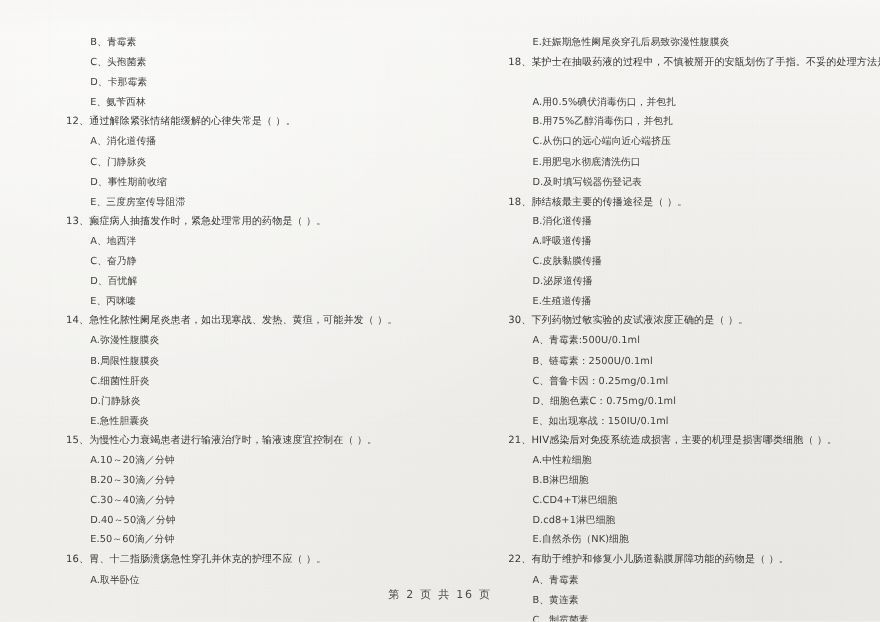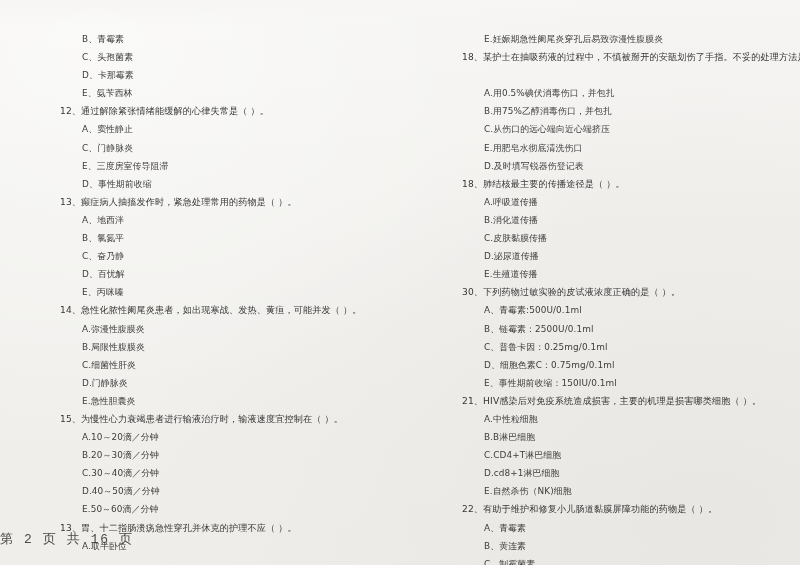--- a/index.html
+++ b/index.html
@@ -62,25 +62,24 @@
 
   .wide-stem { white-space: nowrap; }
 
   .blank-line { height: 18.1px; }
 
   .footer {
     position: absolute;
     left: 0;
     right: 0;
     bottom: 17px;
-    text-align: left;
-    font-size: 13px;
+    text-align: center;
+    font-size: 10px;
     color: #4a4a4a;
     letter-spacing: 1.6px;
-    font-family: Liberation Mono, monospace;
   }
 
   
   .grain {
     position: absolute;
     inset: 0;
     pointer-events: none;
     opacity: 0.30;
     background-image:
       repeating-linear-gradient(0deg, rgba(0,0,0,0.022) 0px, rgba(0,0,0,0) 1px, rgba(0,0,0,0) 3px),
@@ -103,30 +102,29 @@
 
   <div class="col col-left">
 
     <div class="opt lead">B、青霉素</div>
     <div class="opt lead">C、头孢菌素</div>
     <div class="opt lead">D、卡那霉素</div>
     <div class="opt lead">E、氨苄西林</div>
 
     <div class="q-block">
       <div class="q-stem">12、通过解除紧张情绪能缓解的心律失常是（      ）。</div>
-      <div class="opt">A、窦性静止</div>
+      <div class="opt">A、消化道传播</div>
       <div class="opt">C、门静脉炎</div>
+      <div class="opt">D、事性期前收缩</div>
       <div class="opt">E、三度房室传导阻滞</div>
-      <div class="opt">D、事性期前收缩</div>
     </div>
 
     <div class="q-block">
       <div class="q-stem">13、癫症病人抽搐发作时，紧急处理常用的药物是（      ）。</div>
       <div class="opt">A、地西泮</div>
-      <div class="opt">B、氯氮平</div>
       <div class="opt">C、奋乃静</div>
       <div class="opt">D、百忧解</div>
       <div class="opt">E、丙咪嗪</div>
     </div>
 
     <div class="q-block">
       <div class="q-stem">14、急性化脓性阑尾炎患者，如出现寒战、发热、黄疸，可能并发（      ）。</div>
       <div class="opt">A.弥漫性腹膜炎</div>
       <div class="opt">B.局限性腹膜炎</div>
       <div class="opt">C.细菌性肝炎</div>
@@ -137,21 +135,21 @@
     <div class="q-block">
       <div class="q-stem">15、为慢性心力衰竭患者进行输液治疗时，输液速度宜控制在（      ）。</div>
       <div class="opt">A.10～20滴／分钟</div>
       <div class="opt">B.20～30滴／分钟</div>
       <div class="opt">C.30～40滴／分钟</div>
       <div class="opt">D.40～50滴／分钟</div>
       <div class="opt">E.50～60滴／分钟</div>
     </div>
 
     <div class="q-block">
-      <div class="q-stem">13、胃、十二指肠溃疡急性穿孔并休克的护理不应（      ）。</div>
+      <div class="q-stem">16、胃、十二指肠溃疡急性穿孔并休克的护理不应（      ）。</div>
       <div class="opt">A.取半卧位</div>
 
     </div>
 
   </div>
 
   <div class="col col-right">
 
     <div class="opt lead">E.妊娠期急性阑尾炎穿孔后易致弥漫性腹膜炎</div>
 
@@ -160,34 +158,34 @@
       <div class="blank-line"></div>
       <div class="opt">A.用0.5%碘伏消毒伤口，并包扎</div>
       <div class="opt">B.用75%乙醇消毒伤口，并包扎</div>
       <div class="opt">C.从伤口的远心端向近心端挤压</div>
       <div class="opt">E.用肥皂水彻底清洗伤口</div>
       <div class="opt">D.及时填写锐器伤登记表</div>
     </div>
 
     <div class="q-block">
       <div class="q-stem">18、肺结核最主要的传播途径是（      ）。</div>
+      <div class="opt">B.消化道传播</div>
       <div class="opt">A.呼吸道传播</div>
-      <div class="opt">B.消化道传播</div>
       <div class="opt">C.皮肤黏膜传播</div>
       <div class="opt">D.泌尿道传播</div>
       <div class="opt">E.生殖道传播</div>
     </div>
 
     <div class="q-block">
       <div class="q-stem">30、下列药物过敏实验的皮试液浓度正确的是（      ）。</div>
       <div class="opt">A、青霉素:500U/0.1ml</div>
       <div class="opt">B、链霉素：2500U/0.1ml</div>
       <div class="opt">C、普鲁卡因：0.25mg/0.1ml</div>
       <div class="opt">D、细胞色素C：0.75mg/0.1ml</div>
-      <div class="opt">E、事性期前收缩：150IU/0.1ml</div>
+      <div class="opt">E、如出现寒战：150IU/0.1ml</div>
     </div>
 
     <div class="q-block">
       <div class="q-stem">21、HIV感染后对免疫系统造成损害，主要的机理是损害哪类细胞（      ）。</div>
       <div class="opt">A.中性粒细胞</div>
       <div class="opt">B.B淋巴细胞</div>
       <div class="opt">C.CD4+T淋巴细胞</div>
       <div class="opt">D.cd8+1淋巴细胞</div>
       <div class="opt">E.自然杀伤（NK)细胞</div>
     </div>

